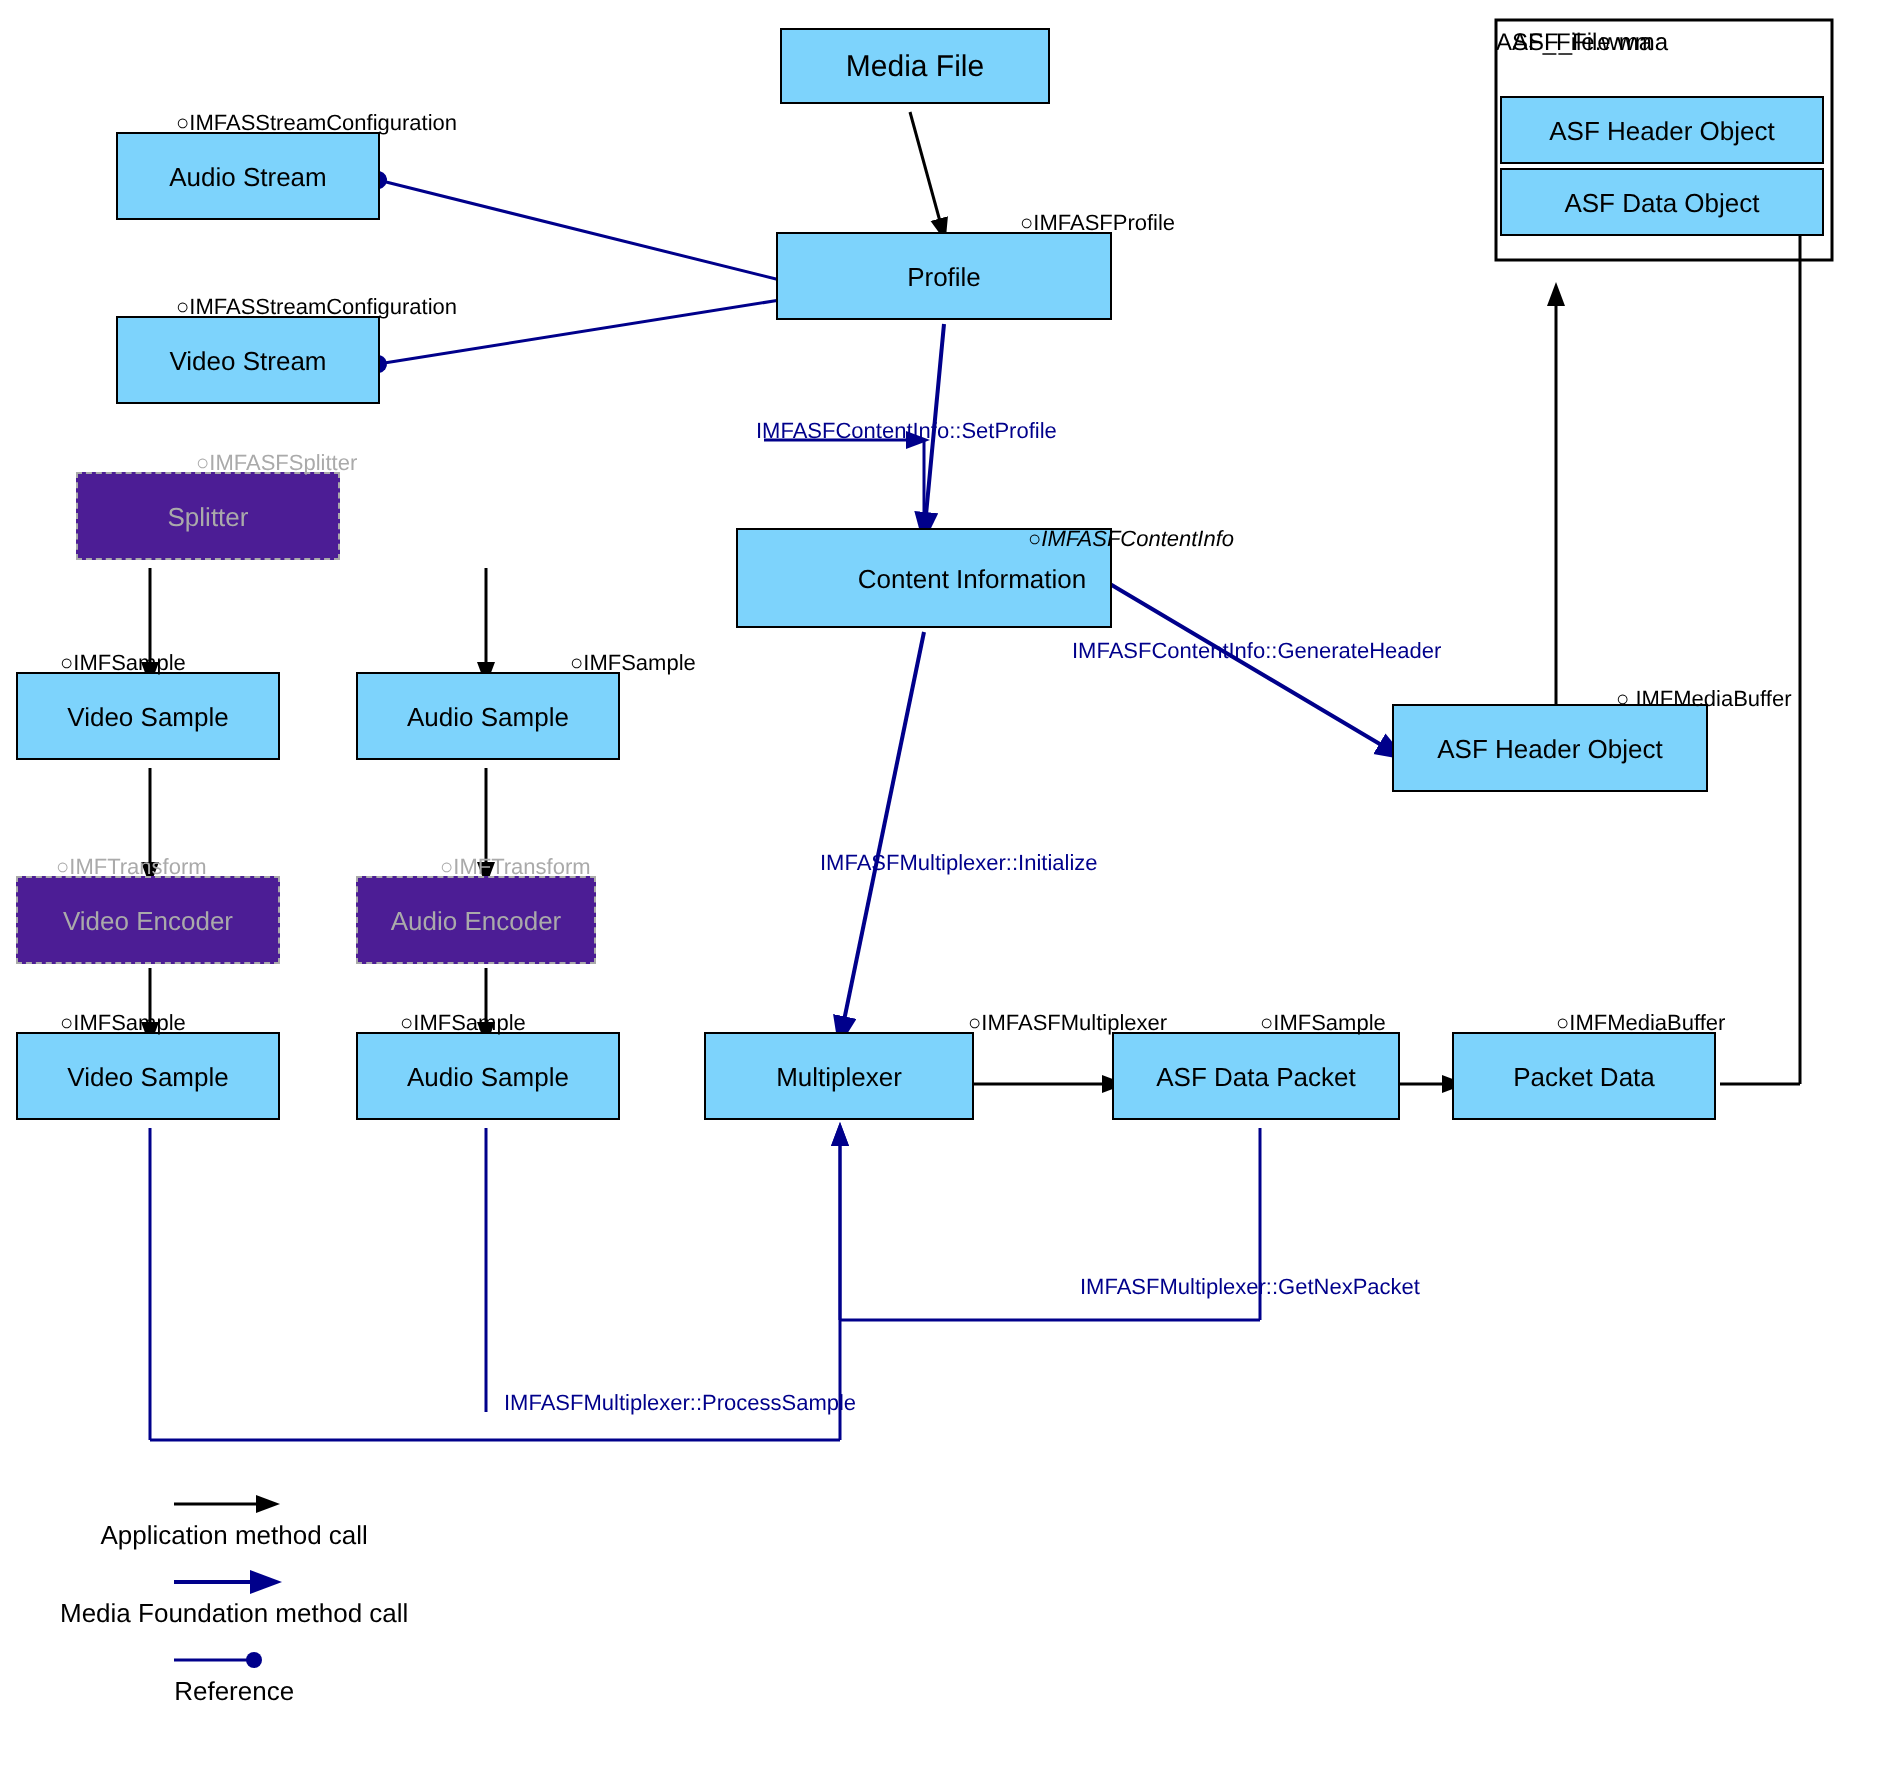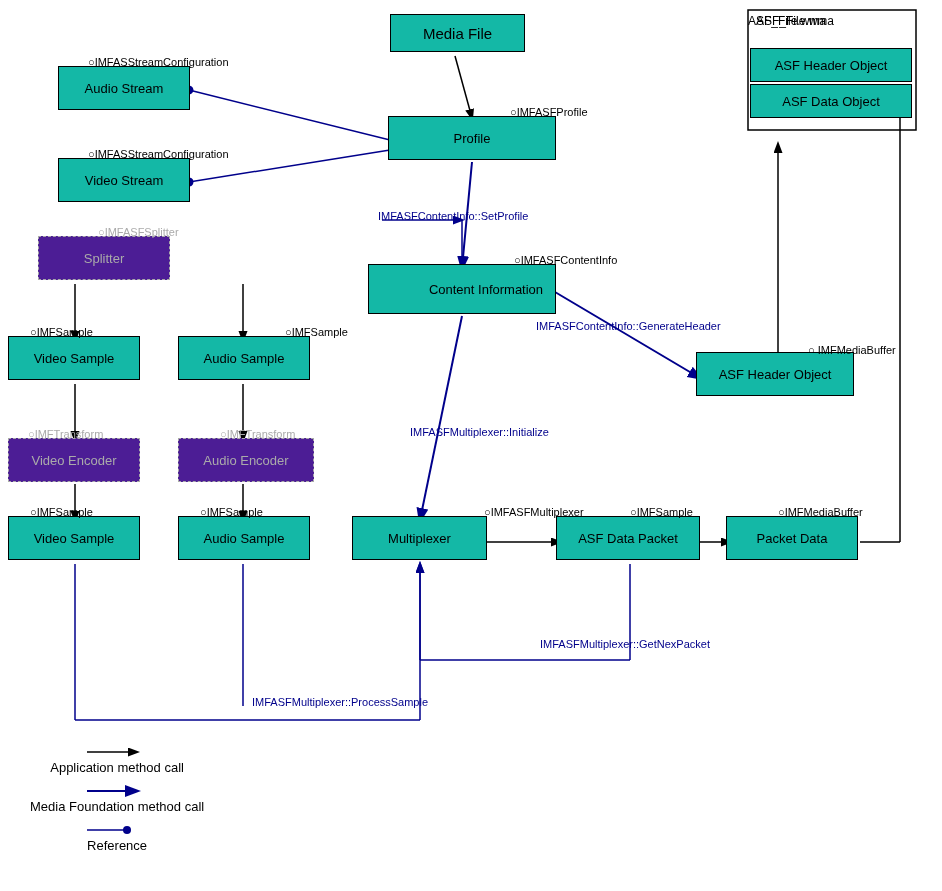--- a/index.html
+++ b/index.html
@@ -14,21 +14,21 @@
       overflow: hidden;
     }
     .diagram-container {
       position: relative;
       width: 942px;
       height: 891px;
     }
     .box {
       position: absolute;
       border: 1.5px solid #000;
-      background: #14b8a6;
+      background: #7dd3fc;
       display: flex;
       align-items: center;
       justify-content: center;
       text-align: center;
       font-size: 13px;
     }
     .box-dashed {
       position: absolute;
       border: 1.5px dashed #aaa;
       background: #4c1d95;
@@ -189,39 +189,39 @@
   <div class="box" style="left:178px; top:336px; width:132px; height:44px;">
     <span>Audio Sample</span>
   </div>
 
   <div class="label" style="left:285px; top:326px;">○IMFSample</div>
 
   <div class="box" style="left:368px; top:264px; width:188px; height:50px;padding-left:48px;">
     <span>Content Information</span>
   </div>
 
-  <div class="label" style="left:514px; top:254px;">○IMFASFContentInfo</div>
+  <div class="label" style="left:514px; top:264px;font-style:italic;">○IMFASFContentInfo</div>
 
   <div class="label-blue" style="left:378px; top:210px;">IMFASFContentInfo::SetProfile</div>
 
   <div class="box" style="left:696px; top:352px; width:158px; height:44px;">
     <span>ASF Header Object</span>
   </div>
 
   <div class="label" style="left:808px; top:344px;">○ IMFMediaBuffer</div>
 
   <div class="label-blue" style="left:536px; top:320px;">IMFASFContentInfo::GenerateHeader</div>
 
   <div class="box-dashed" style="left:8px; top:438px; width:132px; height:44px;">
     <span>Video Encoder</span>
   </div>
 
   <div class="label" style="left:28px; top:428px; color:#aaa;">○IMFTransform</div>
 
-  <div class="box-dashed" style="left:178px; top:438px; width:136px; height:44px;text-align:right;">
+  <div class="box-dashed" style="left:178px; top:438px; width:120px; height:44px;text-align:right;">
     <span>Audio Encoder</span>
   </div>
 
   <div class="label" style="left:220px; top:428px; color:#aaa;">○IMFTransform</div>
 
   <div class="label-blue" style="left:410px; top:426px;">IMFASFMultiplexer::Initialize</div>
 
   <div class="box" style="left:8px; top:516px; width:132px; height:44px;">
     <span>Video Sample</span>
   </div>

